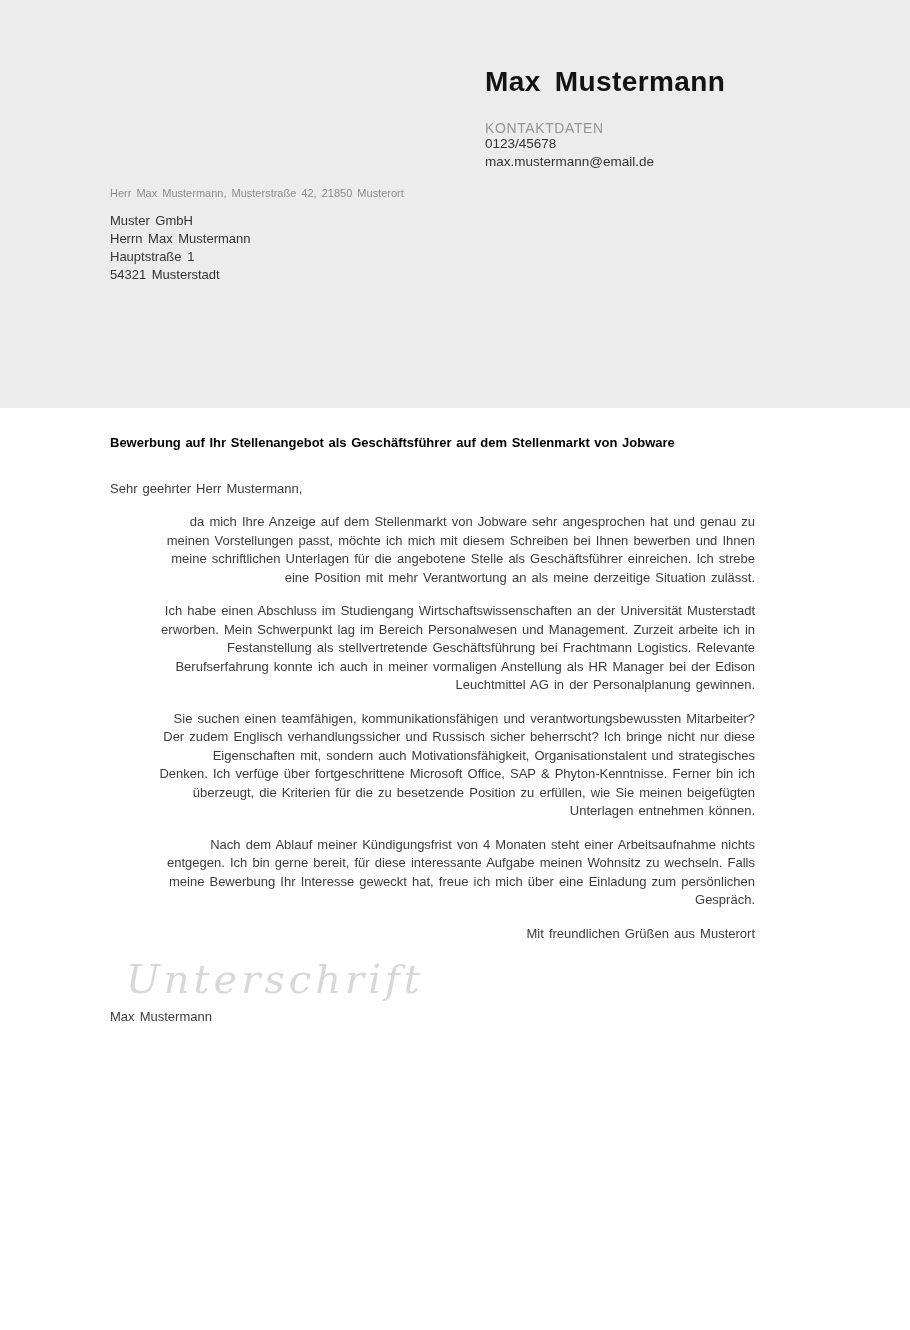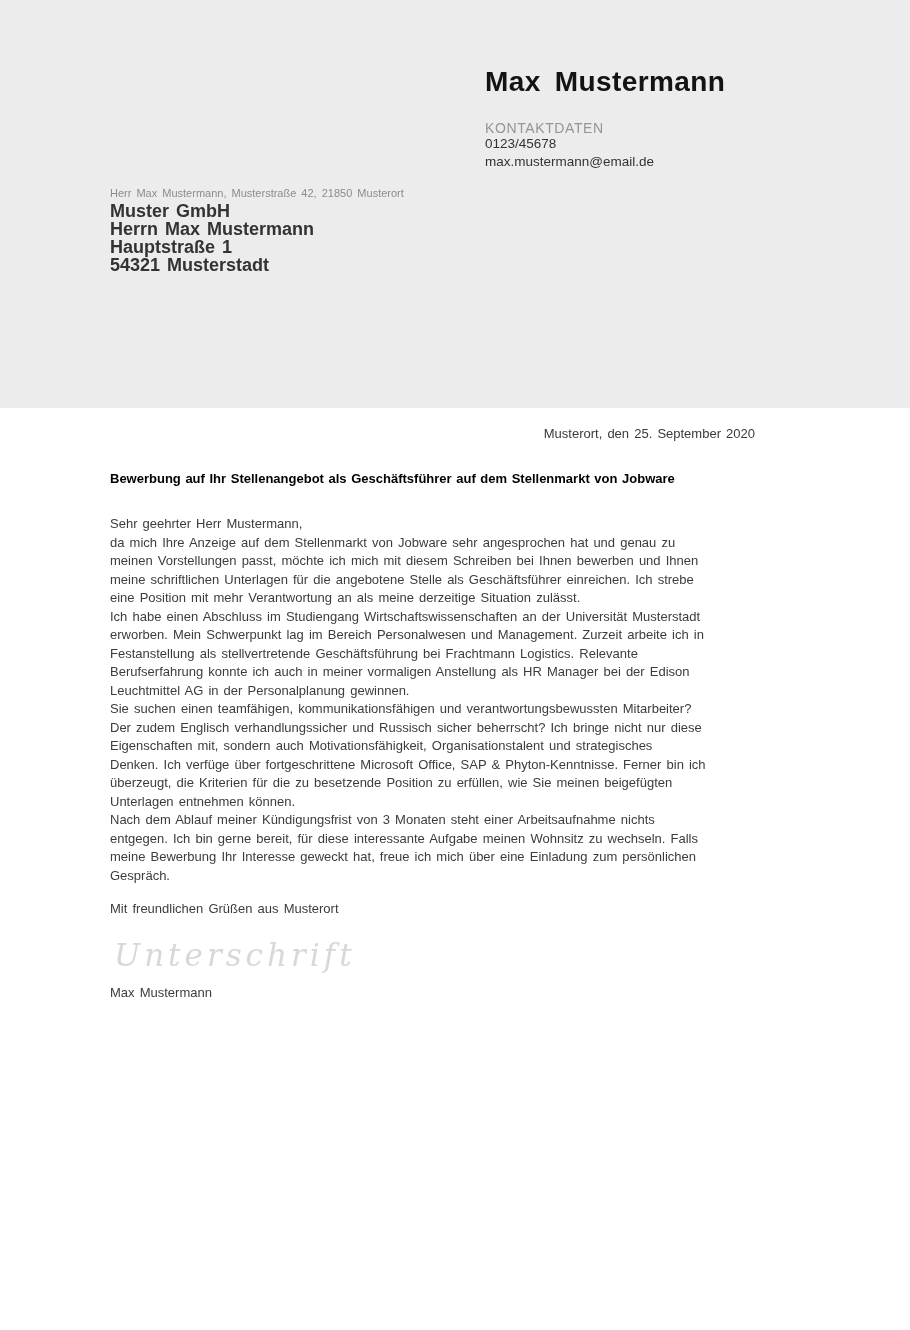--- a/index.html
+++ b/index.html
@@ -63,27 +63,26 @@
     width: 360px;
   }
   .sender-line {
     font-size: 11px;
     line-height: 15px;
     color: #8c8c8c;
     word-spacing: 2px;
     white-space: pre;
   }
   .recipient-lines {
-    margin-top: 1px;
-    font-size: 18px;
+    margin-top: 11px;
+    font-size: 13px;
     line-height: 18px;
     color: #333333;
     white-space: pre;
     word-spacing: 2px;
-    font-weight: bold;
   }
   
   .letter-body {
     position: absolute;
     left: 110px;
     top: 408px;
     width: 645px;
     color: #3c3c3c;
     font-size: 13px;
     line-height: 18.5px;
@@ -96,29 +95,31 @@
   }
   .subject-line {
     margin-top: 26px;
     font-weight: bold;
     color: #000000;
     word-spacing: 1px;
     white-space: pre;
   }
   .salutation { margin-top: 27px; white-space: pre; }
   .paragraph {
+    margin-top: 15px;
     white-space: pre;
+    text-align: right;
   }
-  .closing { margin-top: 15px; white-space: pre; }
+  .closing { margin-top: 15px; white-space: pre; text-align: right; }
   .signature-script {
     margin-top: 16px;
-    margin-left: 4px;
+    margin-left: 16px;
     font-family: "DejaVu Serif", serif;
     font-style: italic;
-    font-size: 31px;
+    font-size: 40px;
     line-height: 40px;
     letter-spacing: 4px;
     color: #d8d8d8;
   }
   .signature-name { margin-top: 9px; white-space: pre; }
 </style>
 </head>
 <body>
 
 <div class="page">
@@ -140,21 +141,20 @@
         <div class="section-label">KONTAKTDATEN</div>
         <div class="info-lines">0123/45678
 max.mustermann@email.de</div>
       </div>
 
     </div>
 
   </div>
 
   <div class="letter-body">
-    <div class="date-line">Musterort, den 25. September 2020</div>
 
     <div class="subject-line">Bewerbung auf Ihr Stellenangebot als Geschäftsführer auf dem Stellenmarkt von Jobware</div>
 
     <div class="salutation">Sehr geehrter Herr Mustermann,</div>
 
     <div class="paragraph">da mich Ihre Anzeige auf dem Stellenmarkt von Jobware sehr angesprochen hat und genau zu
 meinen Vorstellungen passt, möchte ich mich mit diesem Schreiben bei Ihnen bewerben und Ihnen
 meine schriftlichen Unterlagen für die angebotene Stelle als Geschäftsführer einreichen. Ich strebe
 eine Position mit mehr Verantwortung an als meine derzeitige Situation zulässt.</div>
 
@@ -164,21 +164,21 @@
 Berufserfahrung konnte ich auch in meiner vormaligen Anstellung als HR Manager bei der Edison
 Leuchtmittel AG in der Personalplanung gewinnen.</div>
 
     <div class="paragraph">Sie suchen einen teamfähigen, kommunikationsfähigen und verantwortungsbewussten Mitarbeiter?
 Der zudem Englisch verhandlungssicher und Russisch sicher beherrscht? Ich bringe nicht nur diese
 Eigenschaften mit, sondern auch Motivationsfähigkeit, Organisationstalent und strategisches
 Denken. Ich verfüge über fortgeschrittene Microsoft Office, SAP &amp; Phyton-Kenntnisse. Ferner bin ich
 überzeugt, die Kriterien für die zu besetzende Position zu erfüllen, wie Sie meinen beigefügten
 Unterlagen entnehmen können.</div>
 
-    <div class="paragraph">Nach dem Ablauf meiner Kündigungsfrist von 3 Monaten steht einer Arbeitsaufnahme nichts
+    <div class="paragraph">Nach dem Ablauf meiner Kündigungsfrist von 4 Monaten steht einer Arbeitsaufnahme nichts
 entgegen. Ich bin gerne bereit, für diese interessante Aufgabe meinen Wohnsitz zu wechseln. Falls
 meine Bewerbung Ihr Interesse geweckt hat, freue ich mich über eine Einladung zum persönlichen
 Gespräch.</div>
 
     <div class="closing">Mit freundlichen Grüßen aus Musterort</div>
 
     <div class="signature-script">Unterschrift</div>
 
     <div class="signature-name">Max Mustermann</div>
   </div>

